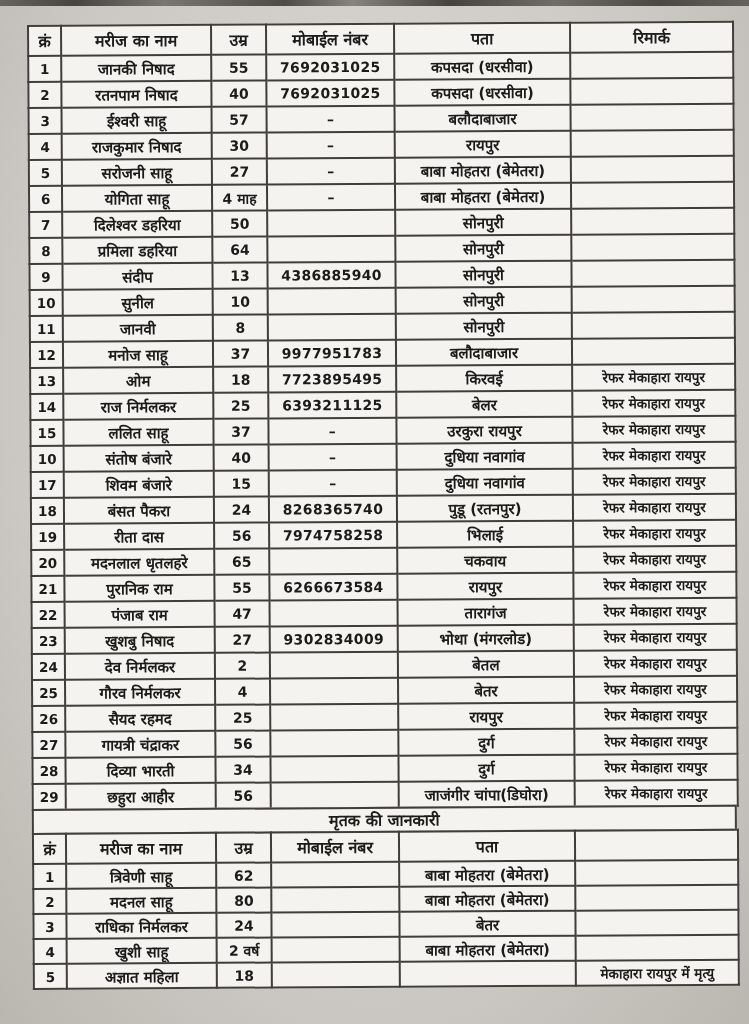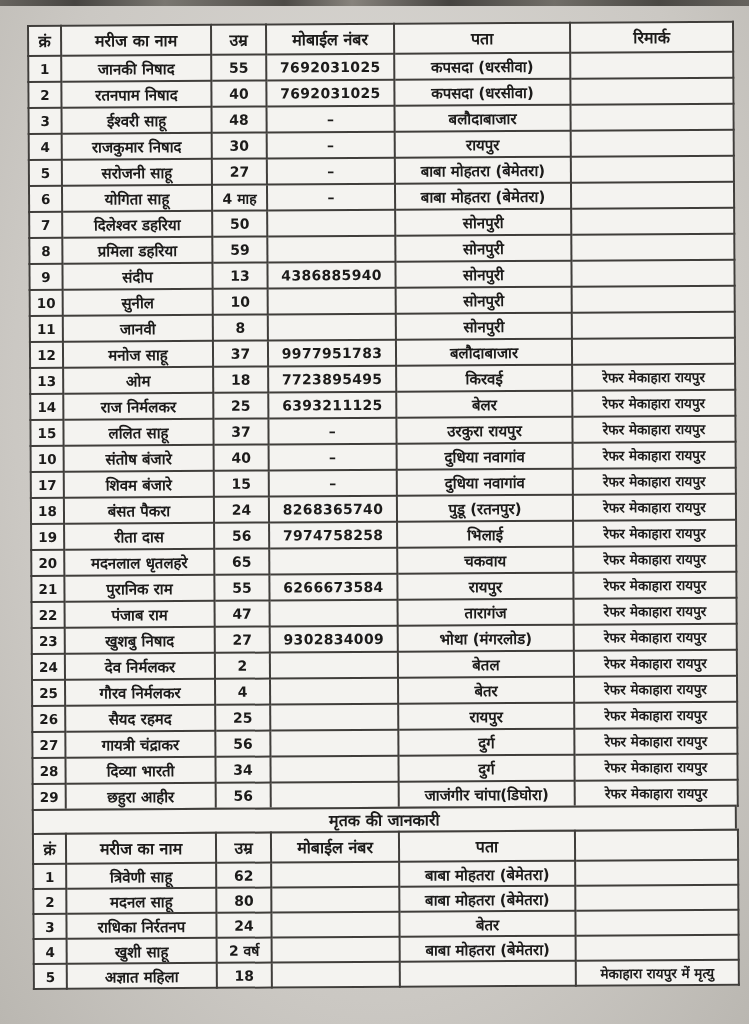--- a/index.html
+++ b/index.html
@@ -110,21 +110,21 @@
     <td class="c-name">रतनपाम निषाद</td>
     <td class="c-age">40</td>
     <td class="c-mob">7692031025</td>
     <td class="c-addr">कपसदा (धरसीवा)</td>
     <td class="c-rem"></td>
   </tr>
 
   <tr>
     <td class="c-sn">3</td>
     <td class="c-name">ईश्वरी साहू</td>
-    <td class="c-age">48</td>
+    <td class="c-age">57</td>
     <td class="c-mob">–</td>
     <td class="c-addr">बलौदाबाजार</td>
     <td class="c-rem"></td>
   </tr>
 
   <tr>
     <td class="c-sn">4</td>
     <td class="c-name">राजकुमार निषाद</td>
     <td class="c-age">30</td>
     <td class="c-mob">–</td>
@@ -155,21 +155,21 @@
     <td class="c-name">दिलेश्वर डहरिया</td>
     <td class="c-age">50</td>
     <td class="c-mob"></td>
     <td class="c-addr">सोनपुरी</td>
     <td class="c-rem"></td>
   </tr>
 
   <tr>
     <td class="c-sn">8</td>
     <td class="c-name">प्रमिला डहरिया</td>
-    <td class="c-age">59</td>
+    <td class="c-age">64</td>
     <td class="c-mob"></td>
     <td class="c-addr">सोनपुरी</td>
     <td class="c-rem"></td>
   </tr>
 
   <tr>
     <td class="c-sn">9</td>
     <td class="c-name">संदीप</td>
     <td class="c-age">13</td>
     <td class="c-mob">4386885940</td>
@@ -394,21 +394,21 @@
     <td class="c-sn">2</td>
     <td class="c-name">मदनल साहू</td>
     <td class="c-age">80</td>
     <td class="c-mob"></td>
     <td class="c-addr">बाबा मोहतरा (बेमेतरा)</td>
     <td class="c-rem"></td>
   </tr>
 
   <tr>
     <td class="c-sn">3</td>
-    <td class="c-name">राधिका निर्रतनप</td>
+    <td class="c-name">राधिका निर्मलकर</td>
     <td class="c-age">24</td>
     <td class="c-mob"></td>
     <td class="c-addr">बेतर</td>
     <td class="c-rem"></td>
   </tr>
 
   <tr>
     <td class="c-sn">4</td>
     <td class="c-name">खुशी साहू</td>
     <td class="c-age">2 वर्ष</td>

